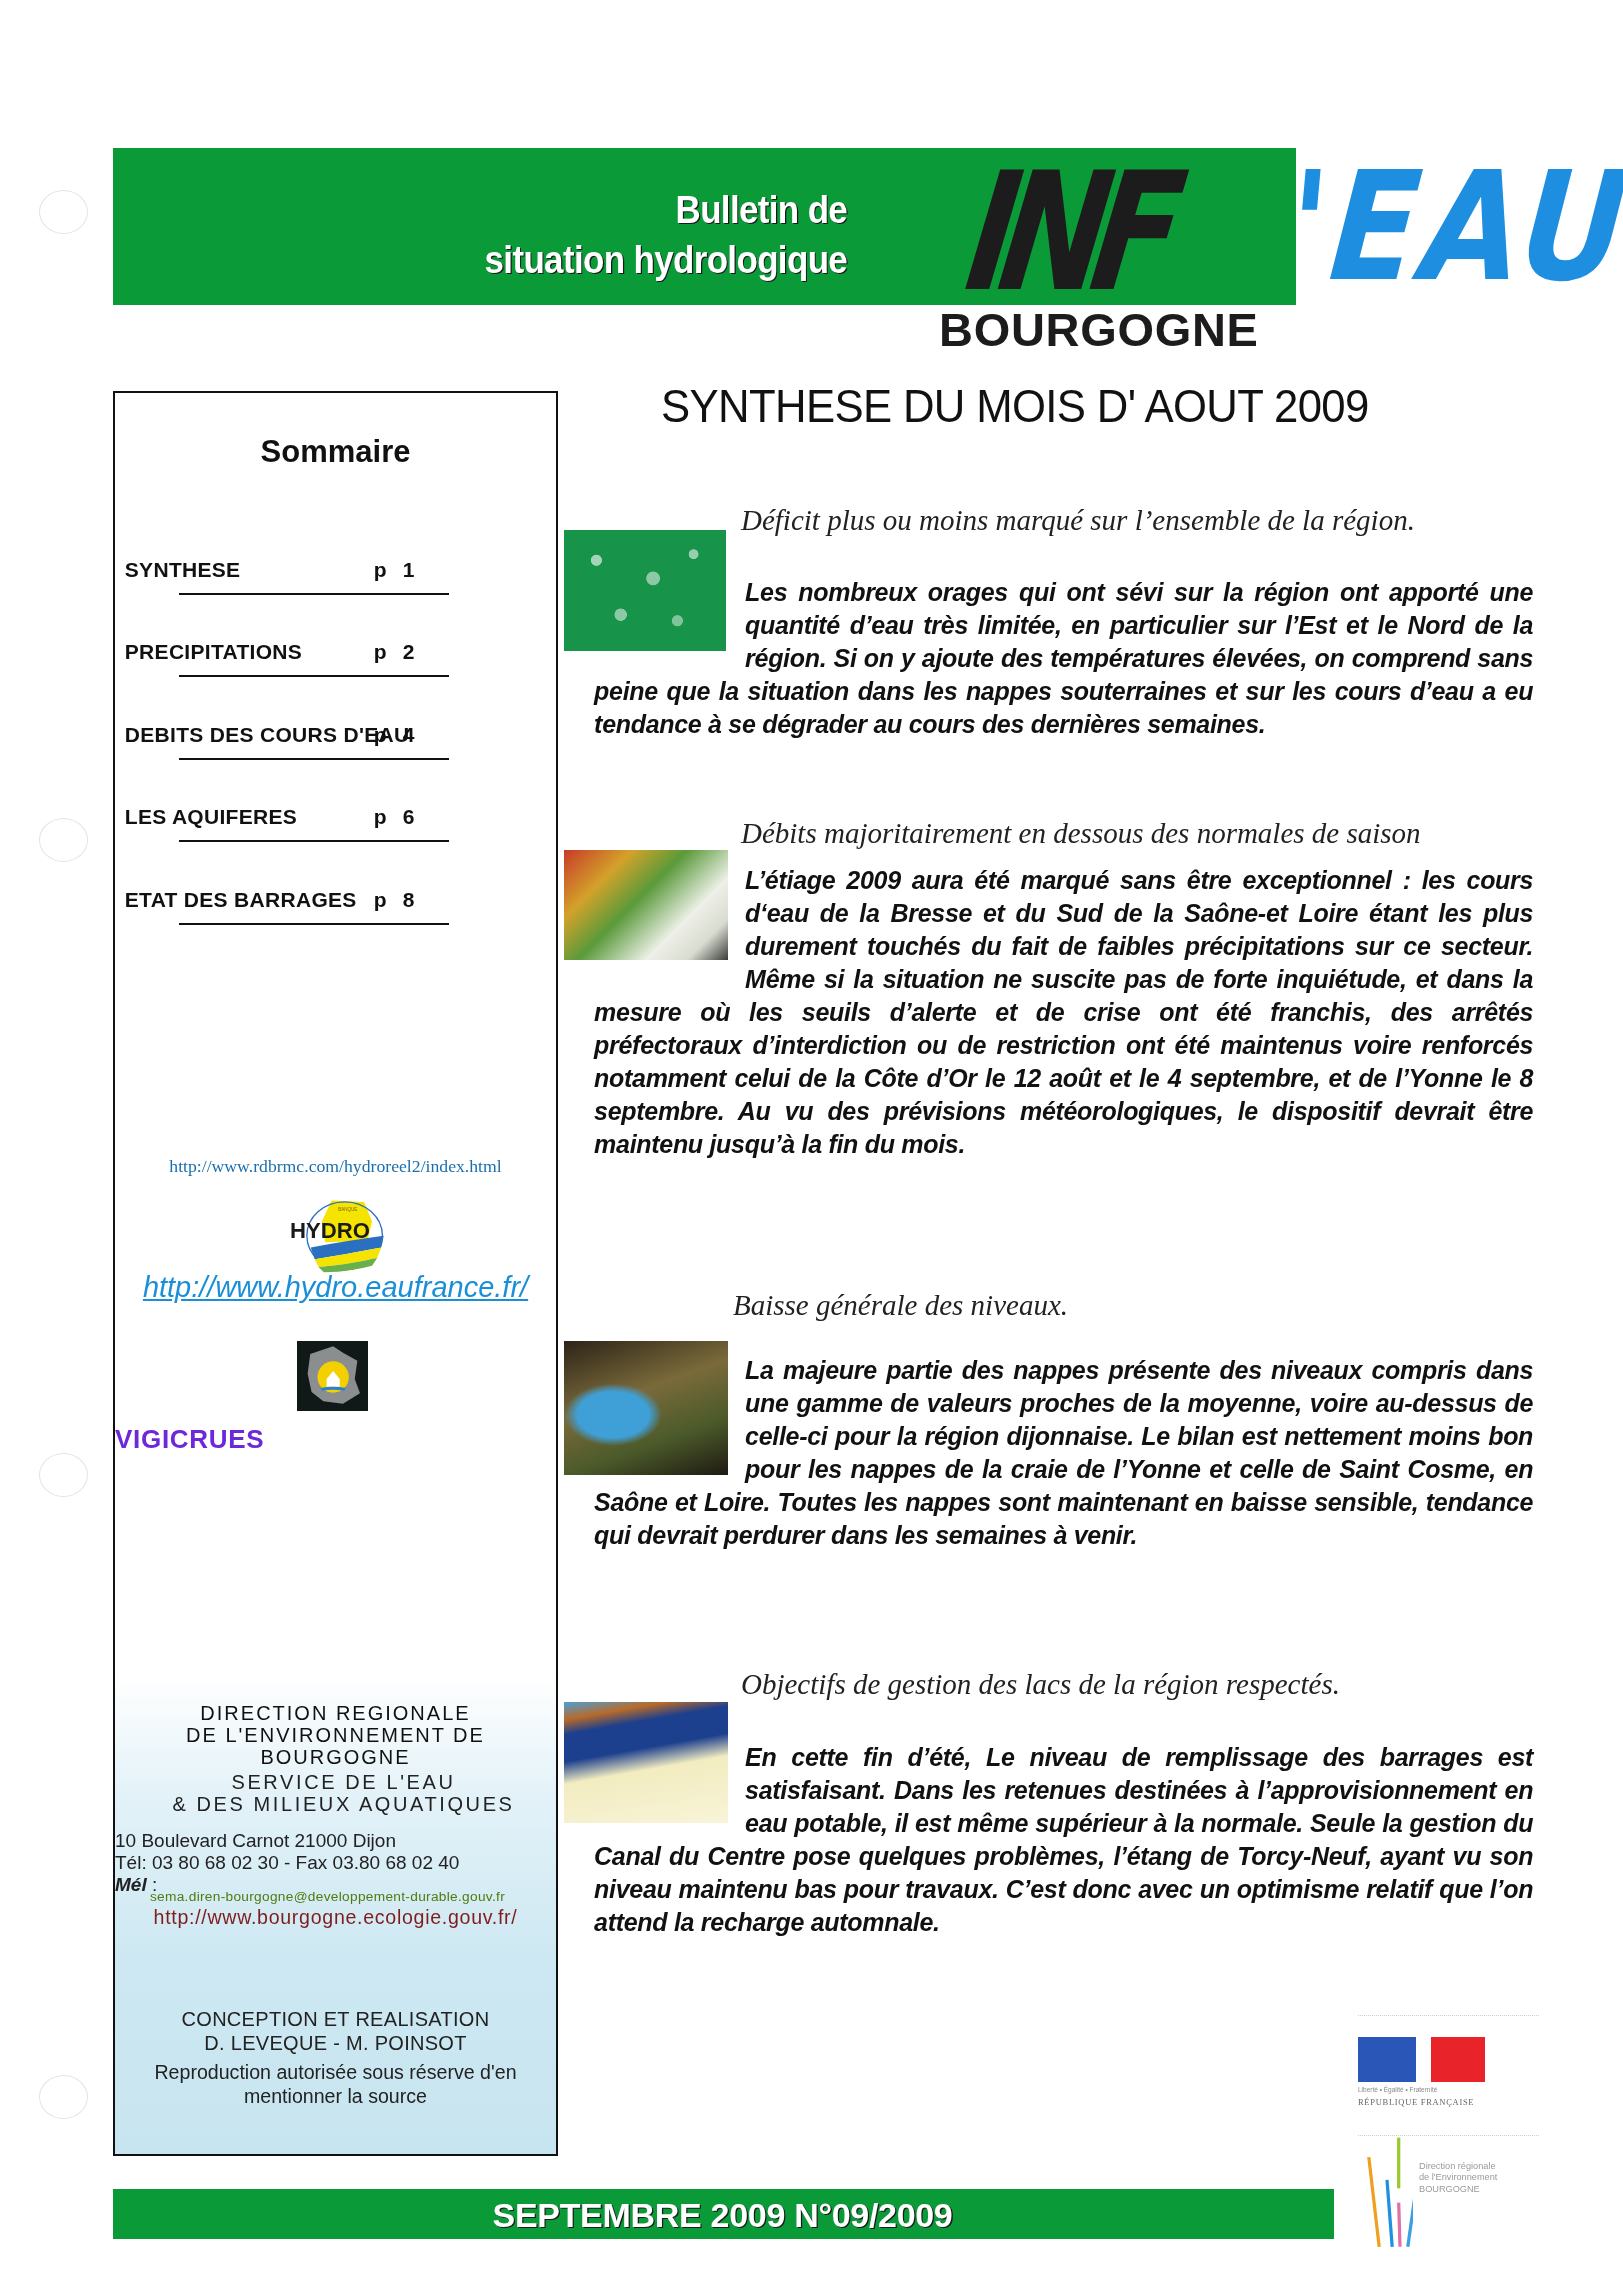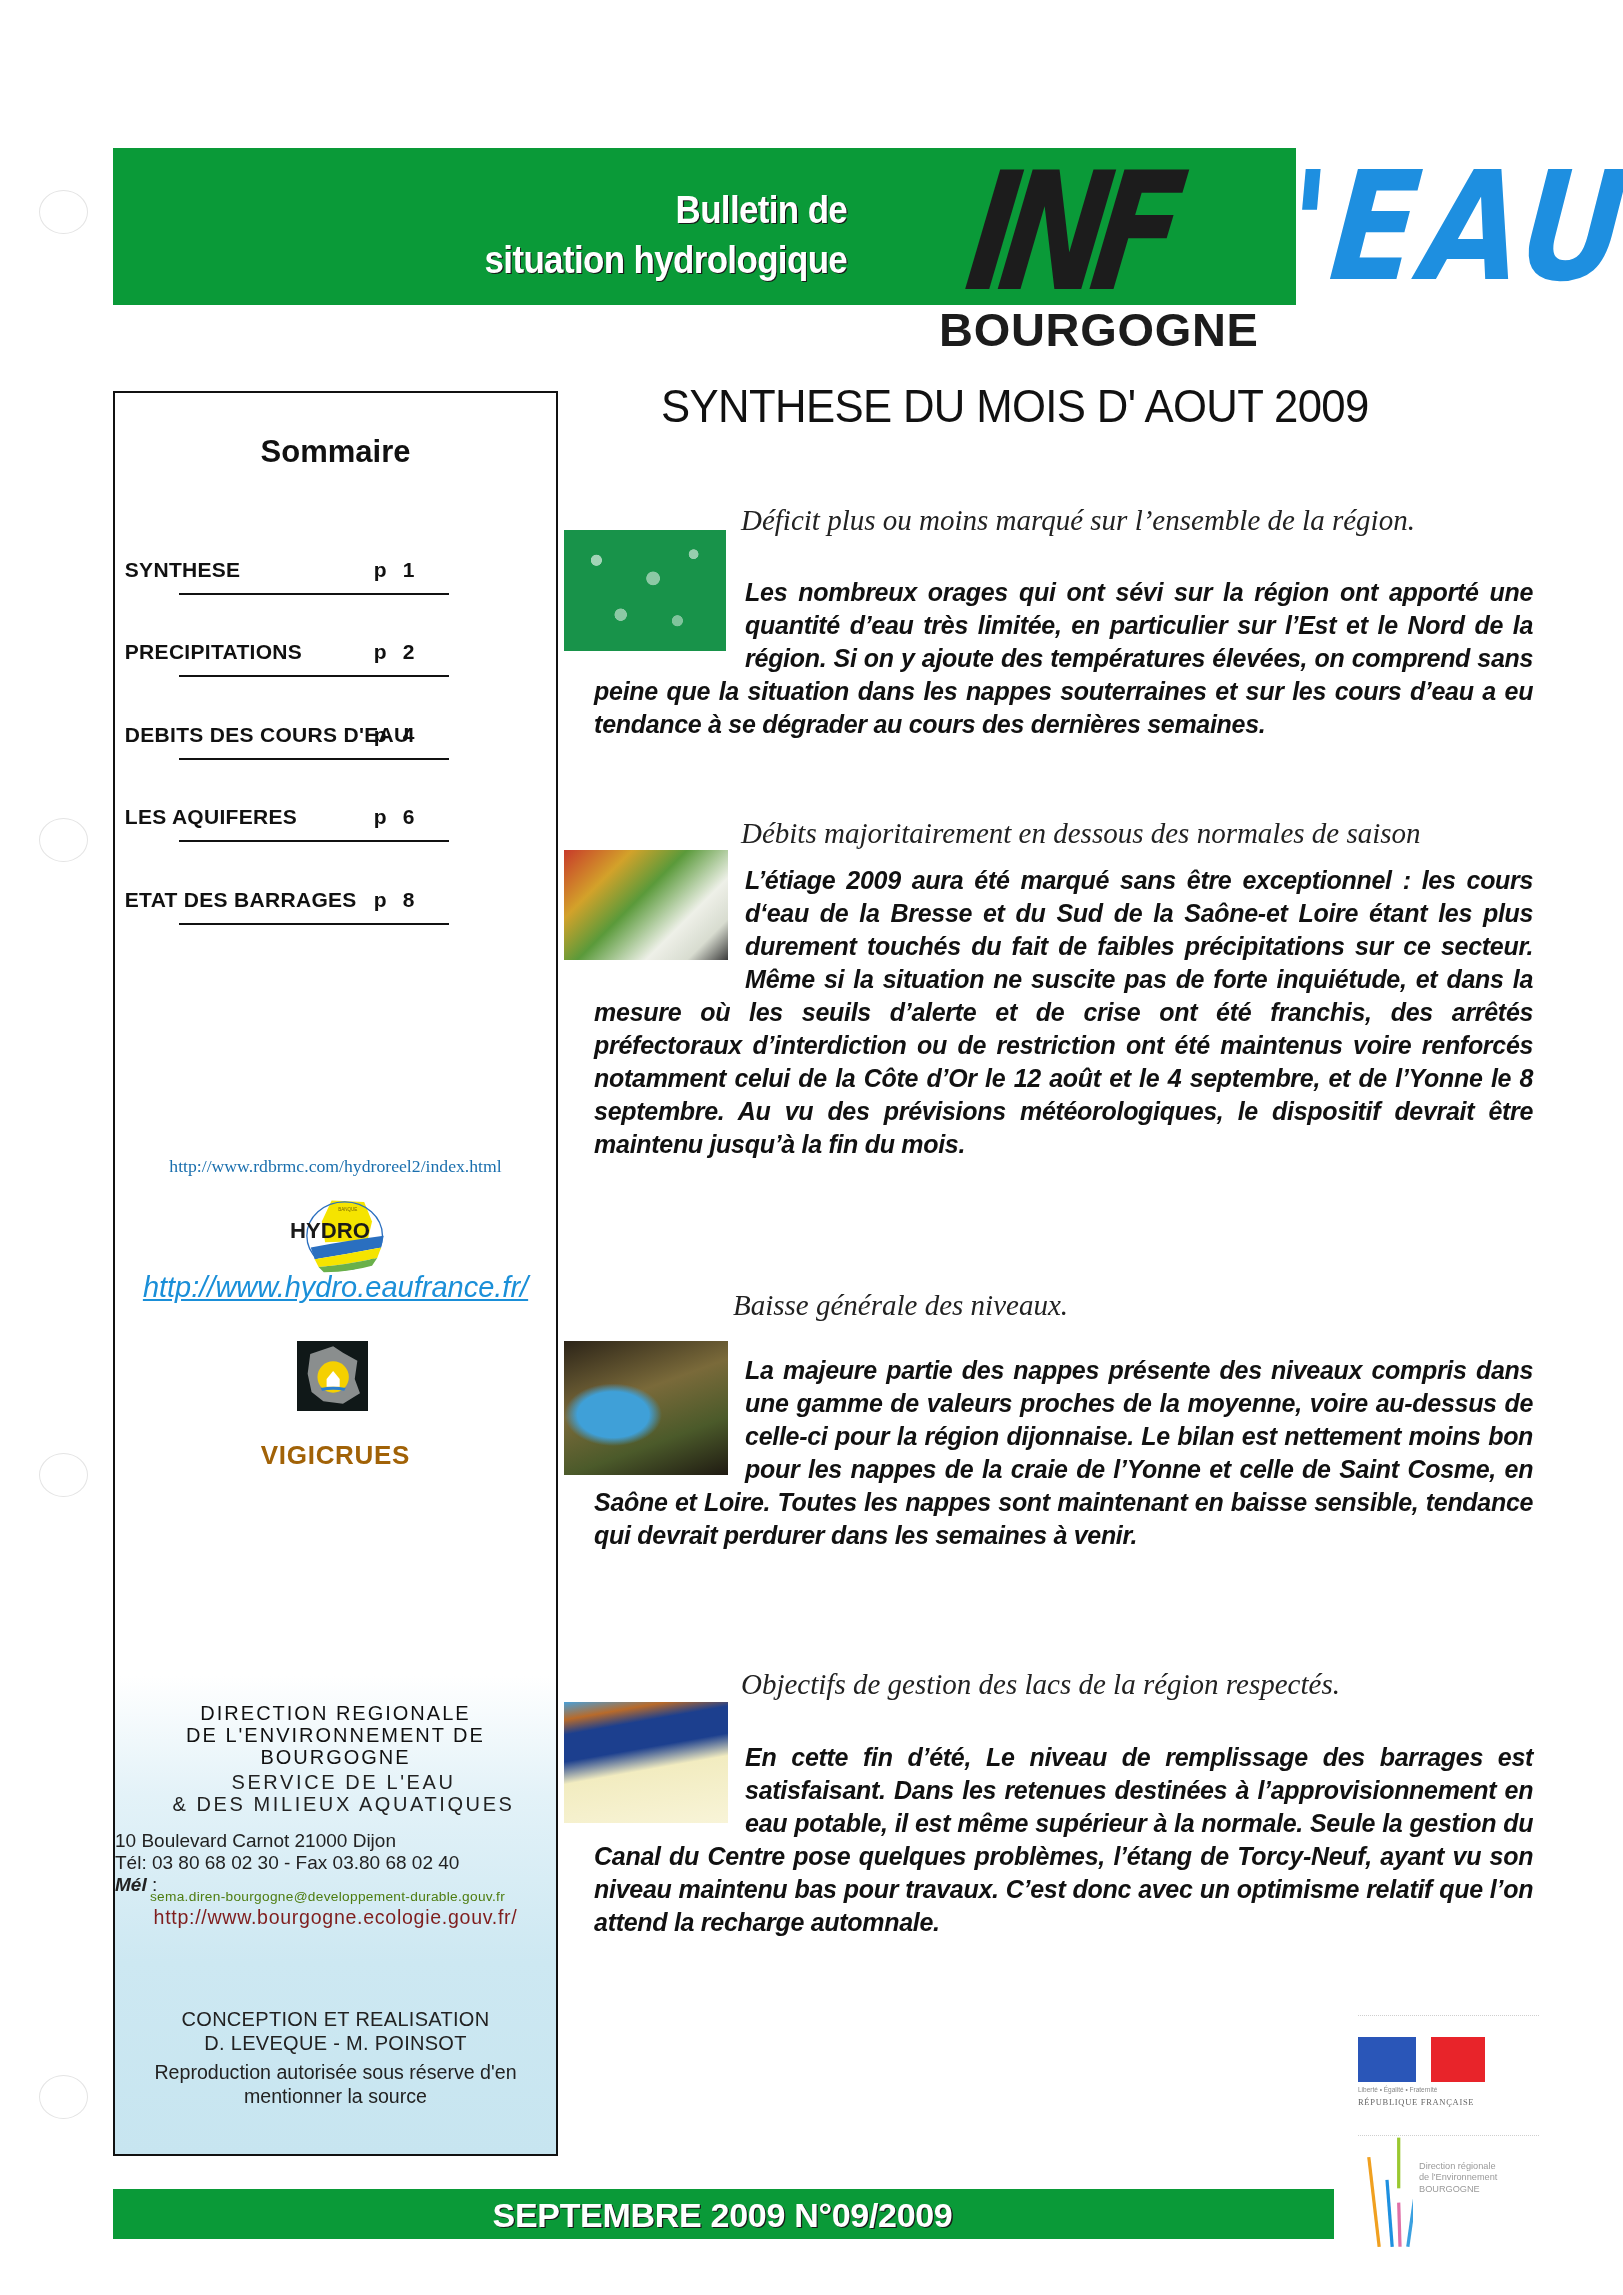--- a/index.html
+++ b/index.html
@@ -59,22 +59,22 @@
     .toc-rule { position: absolute; left: 54px; top: 35px; width: 270px; height: 2px; background: #111; }
 
     .welcome { position: absolute; left: 0; right: 0; top: 640px; text-align: center;
       color: #1a8fd8; font-weight: bold; font-size: 23.6px; line-height: 30px; letter-spacing: 1px; }
     .rdbrmc { position: absolute; left: 0; right: 0; top: 763px; text-align: center;
       color: #1a6fae; font-family: "Liberation Serif", serif; font-size: 17.7px; }
     .hydro-logo { position: absolute; left: 171px; top: 802px; width: 101px; height: 79px; }
     .hydro-url { position: absolute; left: 0; right: 0; top: 878px; text-align: center;
       color: #1a8fd8; font-style: italic; font-size: 29px; text-decoration: underline; }
     .vigi-logo { position: absolute; left: 182px; top: 948px; width: 71px; height: 70px; background: #101818; }
-    .vigi-label { position: absolute; left: 0; right: 0; top: 1031px; text-align: center;
-      color: #a16207; font-weight: bold; font-size: 26px; letter-spacing: 0.7px; margin-top: 16px; }
+    .vigi-label { position: absolute; left: 0; right: 0; top: 1031px; 
+      color: #6d28d9; font-weight: bold; font-size: 26px; letter-spacing: 0.7px; }
 
     .dir-title { position: absolute; left: 0; right: 0; top: 1309px; text-align: center;
       font-weight: normal; font-size: 20px; line-height: 22px; letter-spacing: 2px; color: #111; }
     .service { position: absolute; left: 0; right: 0; top: 1378px; text-align: center;
       font-size: 20px; line-height: 22px; letter-spacing: 2.6px; color: #222; padding-left: 16px; }
     .address { position: absolute; left: 0; right: 0; top: 1437px; 
       font-size: 19px; line-height: 22px; color: #222; }
     .mel-label { font-weight: bold; font-style: italic; }
     .email { position: absolute; left: 0; right: 16px; top: 1496px; text-align: center;
       font-size: 13.7px; color: #4d7c0f; letter-spacing: 0.3px; }

